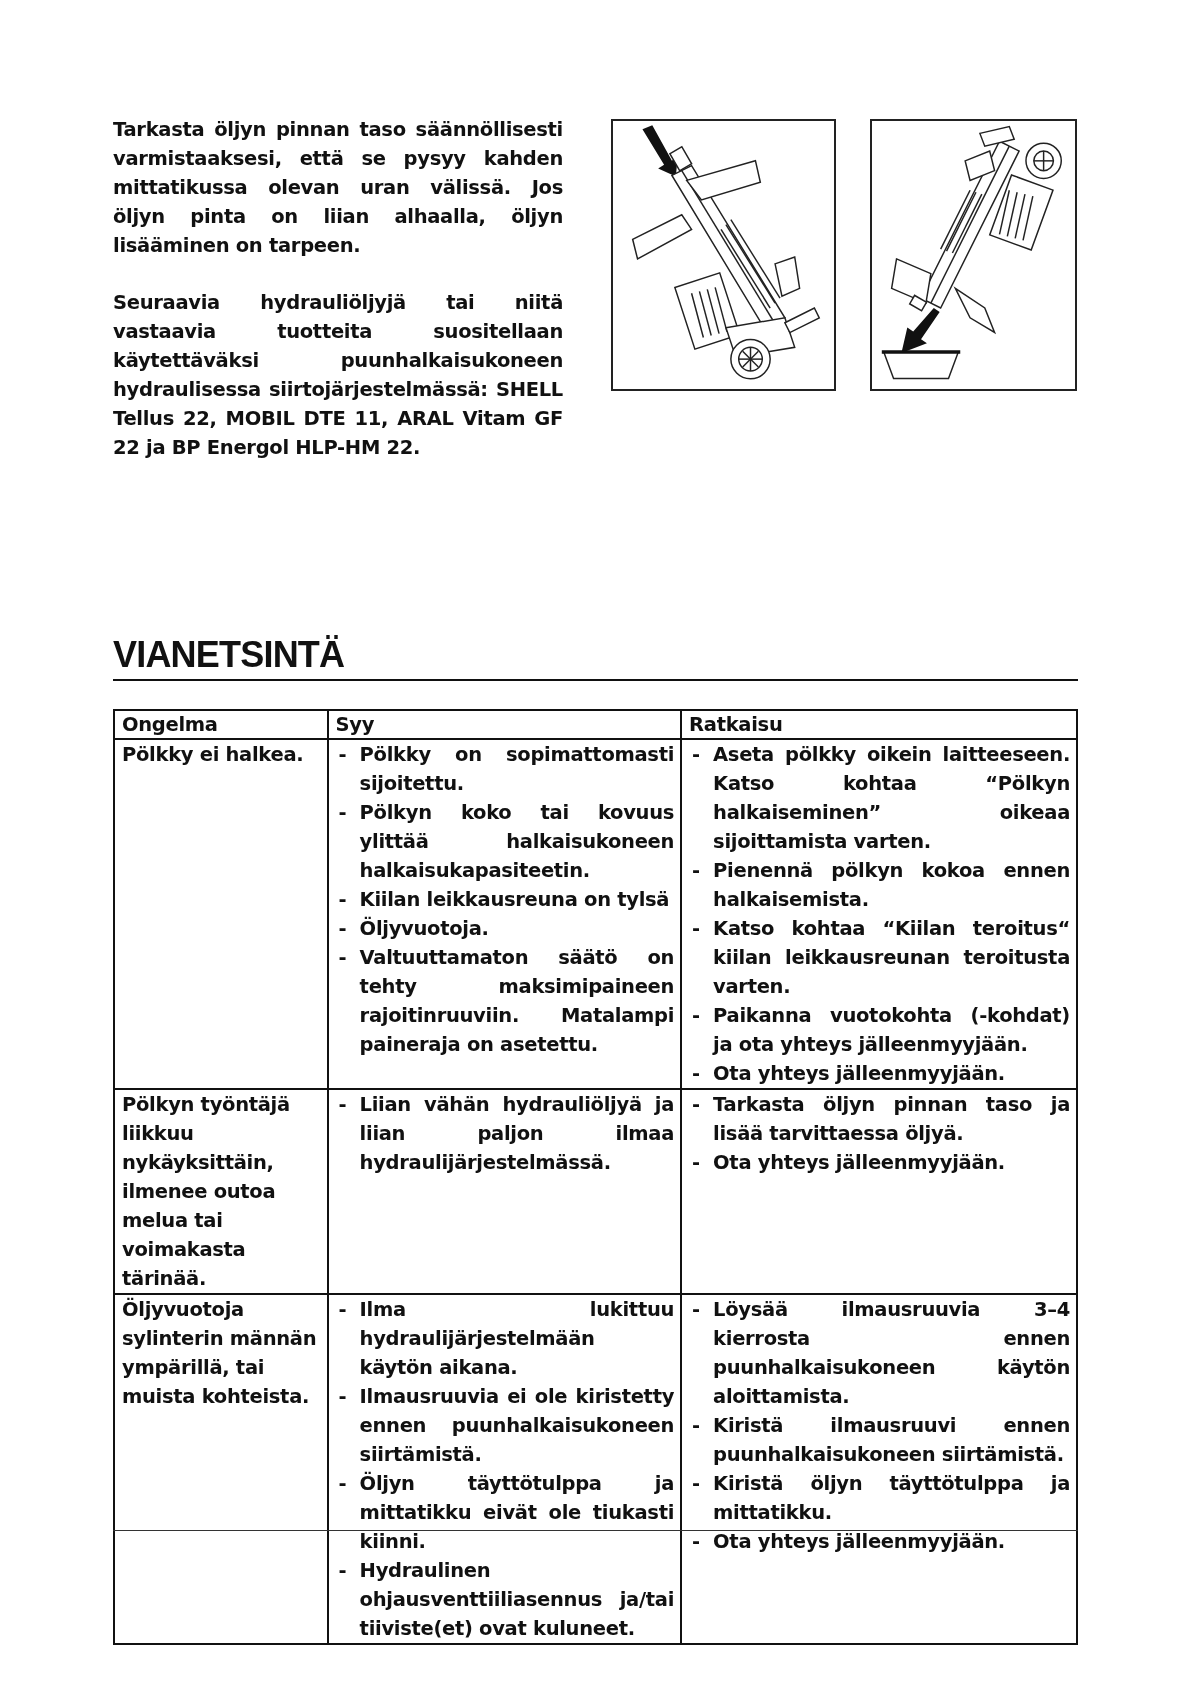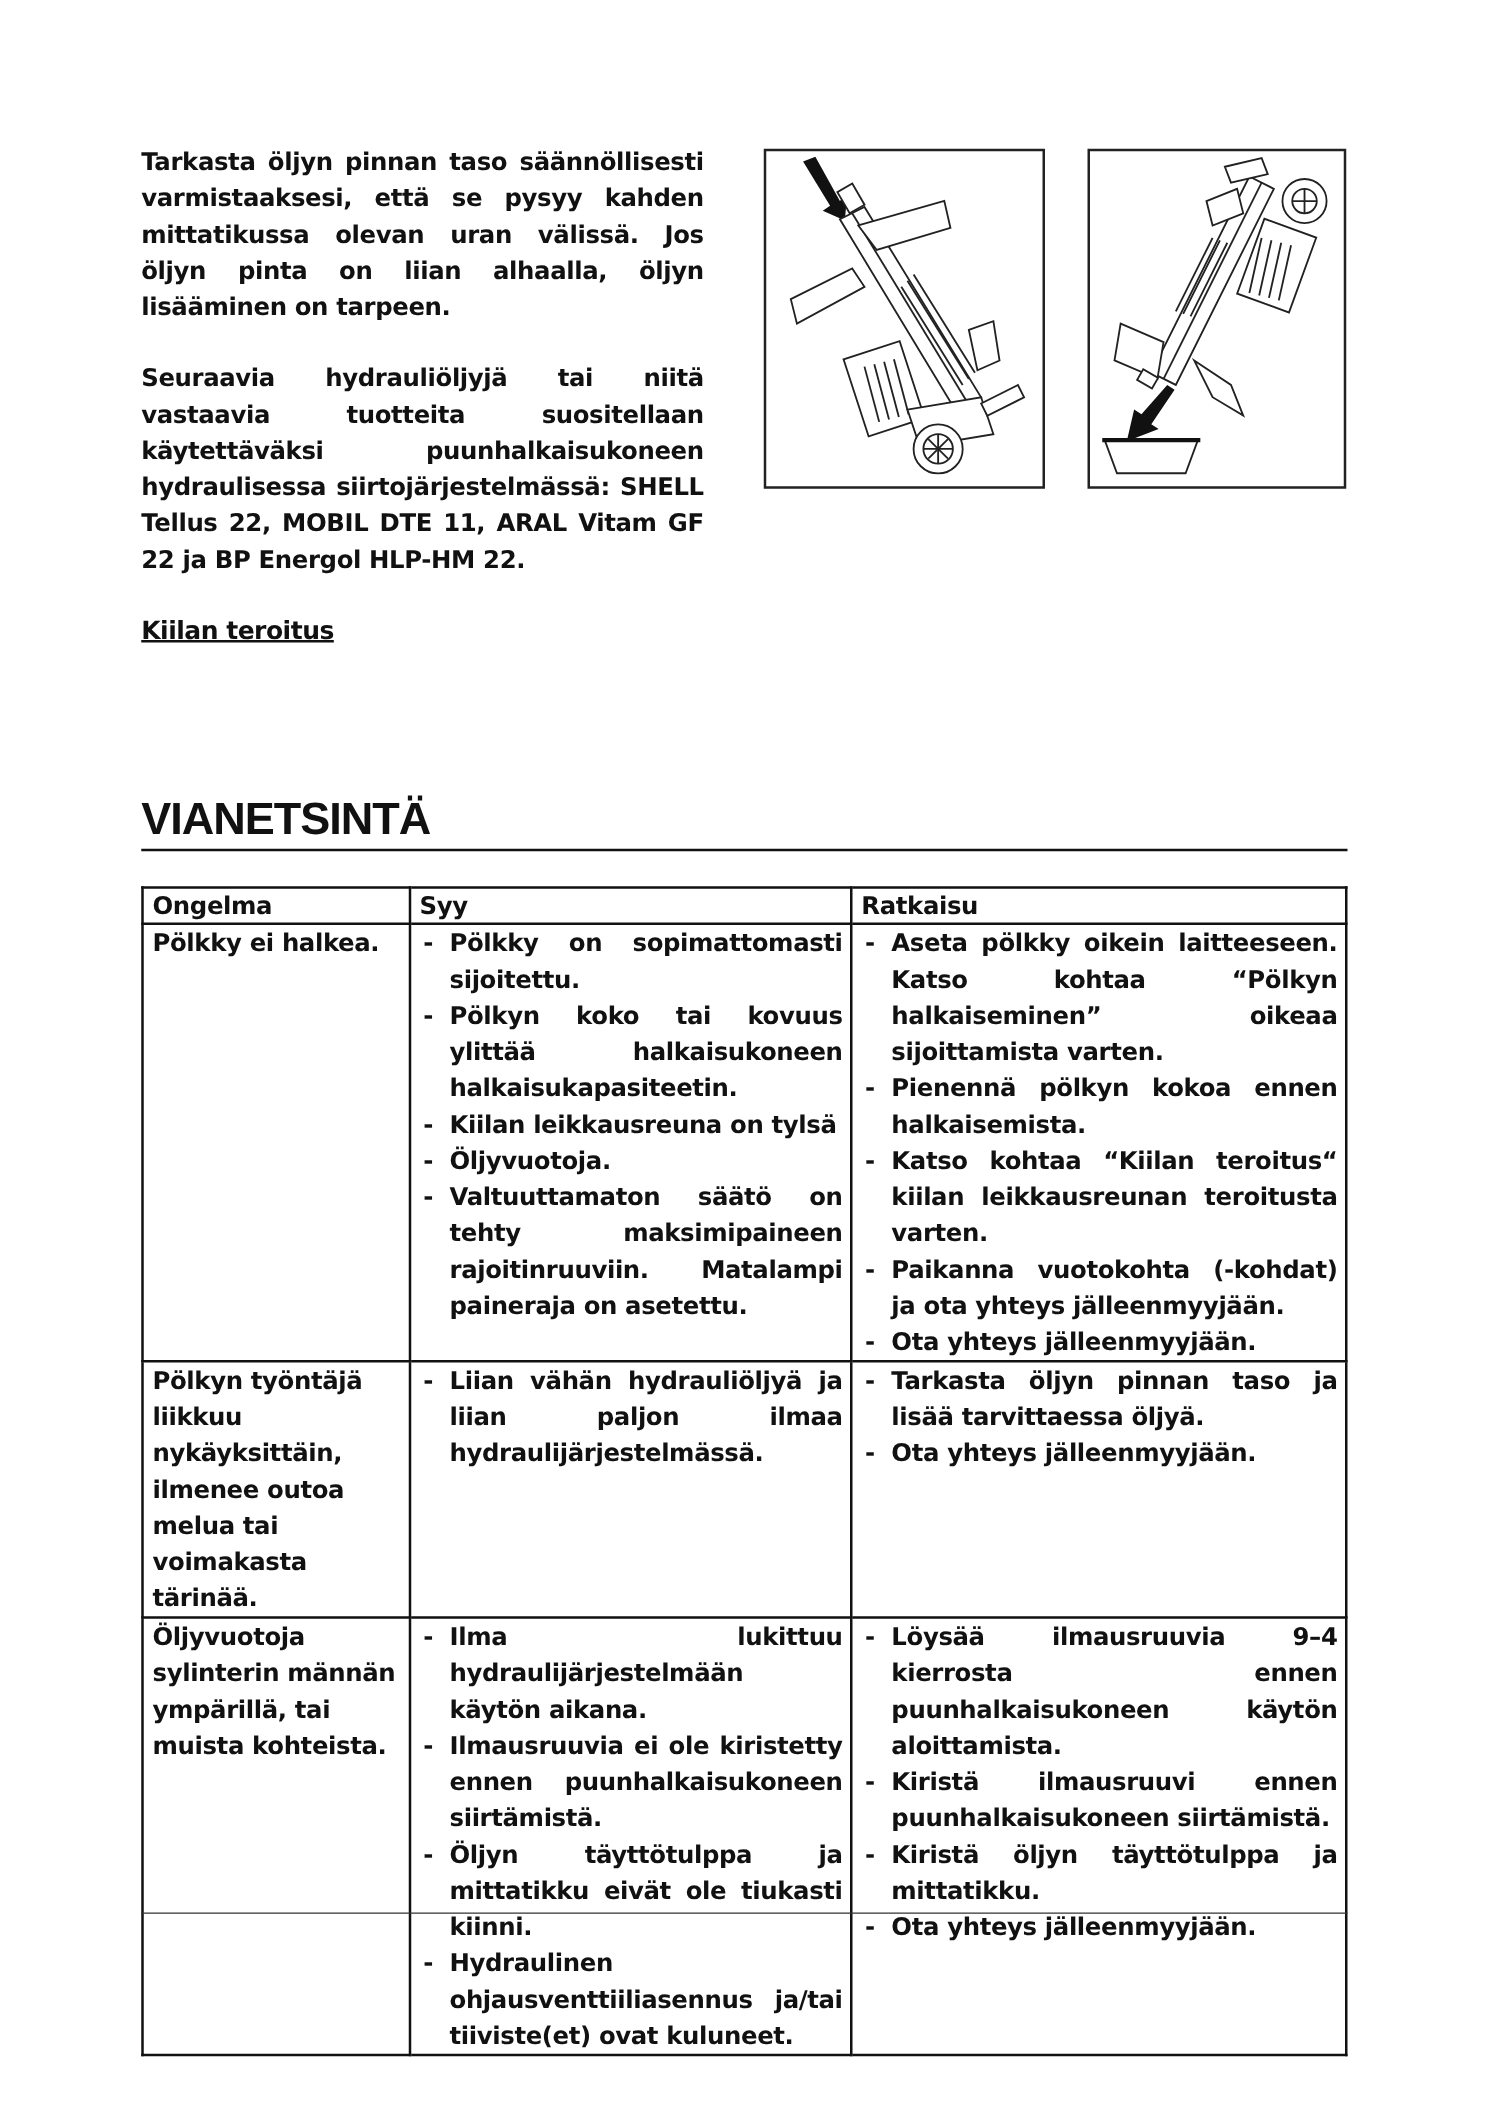--- a/index.html
+++ b/index.html
@@ -168,21 +168,20 @@
     </g>
 
     <polygon points="63,190 69,194 50,222 56,226 30,236 36,210 42,214" fill="#111"></polygon>
 
     <polygon points="12,235 88,235 78,262 22,262" fill="#fff" stroke="#222" stroke-width="1.5"></polygon>
     <line x1="10" y1="235" x2="90" y2="235" stroke="#111" stroke-width="3.5"></line>
   </svg>
 </div>
 
 <div class="abs" id="sharpen">
-  <div id="sharpen-title">Kiilan teroitus</div>
 </div>
 
 <div class="abs" id="section-title">VIANETSINTÄ</div>
 <div class="abs" id="section-rule"></div>
 
 <table class="abs" id="trouble-table">
   <thead>
     <tr>
       <th class="col1">Ongelma</th>
       <th class="col2">Syy</th>
@@ -233,21 +232,21 @@
       <td>
         <ul class="dash-list">
           <li>Ilma lukittuu hydraulijärjestelmään käytön aikana.</li>
           <li>Ilmausruuvia ei ole kiristetty ennen puunhalkaisukoneen siirtämistä.</li>
           <li>Öljyn täyttötulppa ja mittatikku eivät ole tiukasti kiinni.</li>
           <li>Hydraulinen ohjausventtiiliasennus ja/tai tiiviste(et) ovat kuluneet.</li>
         </ul>
       </td>
       <td>
         <ul class="dash-list">
-          <li>Löysää ilmausruuvia 9–4 kierrosta ennen puunhalkaisukoneen käytön aloittamista.</li>
+          <li>Löysää ilmausruuvia 3–4 kierrosta ennen puunhalkaisukoneen käytön aloittamista.</li>
           <li>Kiristä ilmausruuvi ennen puunhalkaisukoneen siirtämistä.</li>
           <li>Kiristä öljyn täyttötulppa ja mittatikku.</li>
           <li>Ota yhteys jälleenmyyjään.</li>
         </ul>
       </td>
     </tr>
   </tbody>
 </table>
 
 <div class="abs" id="footer-rule"></div>

